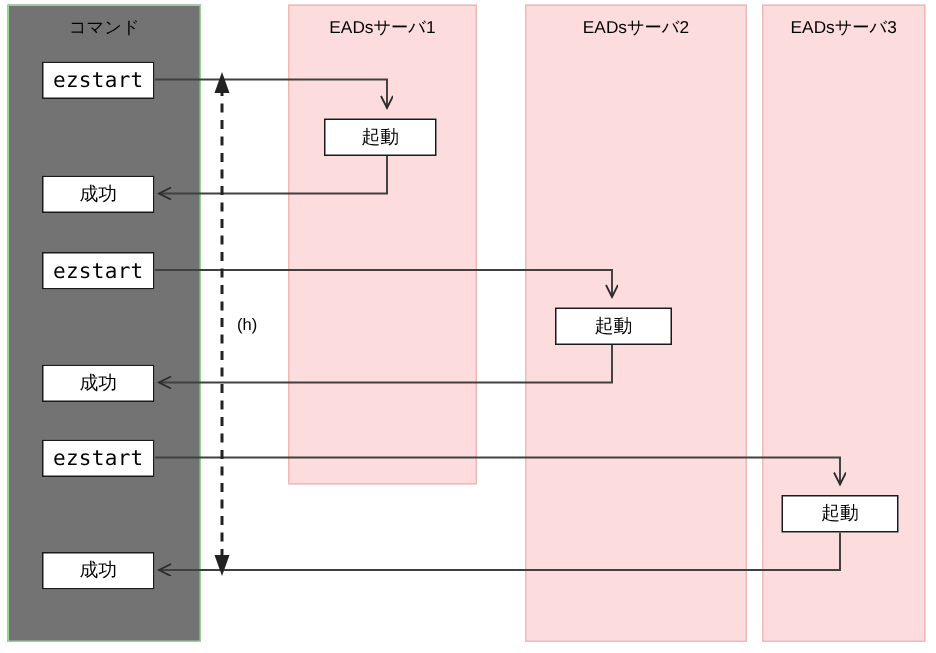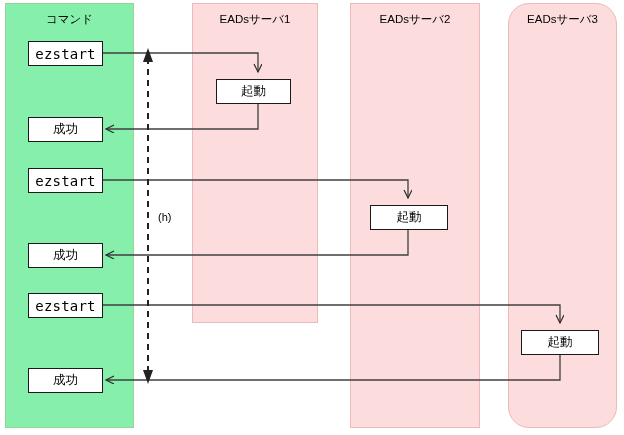--- a/index.html
+++ b/index.html
@@ -16,21 +16,21 @@
     height: 435px;
     background: #ffffff;
     overflow: hidden;
   }
   .lane {
     position: absolute;
     box-sizing: border-box;
     border: 1px solid rgba(150,150,150,0.35);
   }
   .lane-green {
-    background: #86efac;
+    background: #737373;
     border-color: #9ad39a;
   }
   .lane-pink {
     background: #fcdcdc;
     border-color: #efb9b9;
   }
   .lane-title {
     position: absolute;
     left: 0;
     right: 0;
@@ -88,25 +88,25 @@
 <div id="canvas">
 
   <div class="lane lane-green" style="left:5px; top:3px; width:129px; height:425px;">
     <div class="lane-title">コマンド</div>
   </div>
 
   <div class="lane lane-pink" style="left:192px; top:3px; width:126px; height:320px;">
     <div class="lane-title">EADsサーバ1</div>
   </div>
 
-  <div class="lane lane-pink" style="left:350px; top:3px; width:130px; height:425px;">
+  <div class="lane lane-pink" style="left:350px; top:3px; width:148px; height:425px;">
     <div class="lane-title">EADsサーバ2</div>
   </div>
 
-  <div class="lane lane-pink" style="left:508px; top:3px; width:109px; height:425px;border-radius:21px;">
+  <div class="lane lane-pink" style="left:508px; top:3px; width:109px; height:425px;">
     <div class="lane-title">EADsサーバ3</div>
   </div>
 
   <svg id="wires" viewBox="0 0 624 435" width="624" height="435">
     <defs>
       <marker id="arrow-head" markerWidth="11" markerHeight="11" refX="9" refY="4" orient="auto" markerUnits="userSpaceOnUse">
         <path d="M1,0 L9,4 L1,8" fill="none" stroke="#2b2b2b" stroke-width="1.2"></path>
       </marker>
       <marker id="arrow-head-solid-up" markerWidth="11" markerHeight="11" refX="4" refY="9" orient="auto" markerUnits="userSpaceOnUse">
         <path d="M4,0 L8,10 L0,10 Z" fill="#222222"></path>

